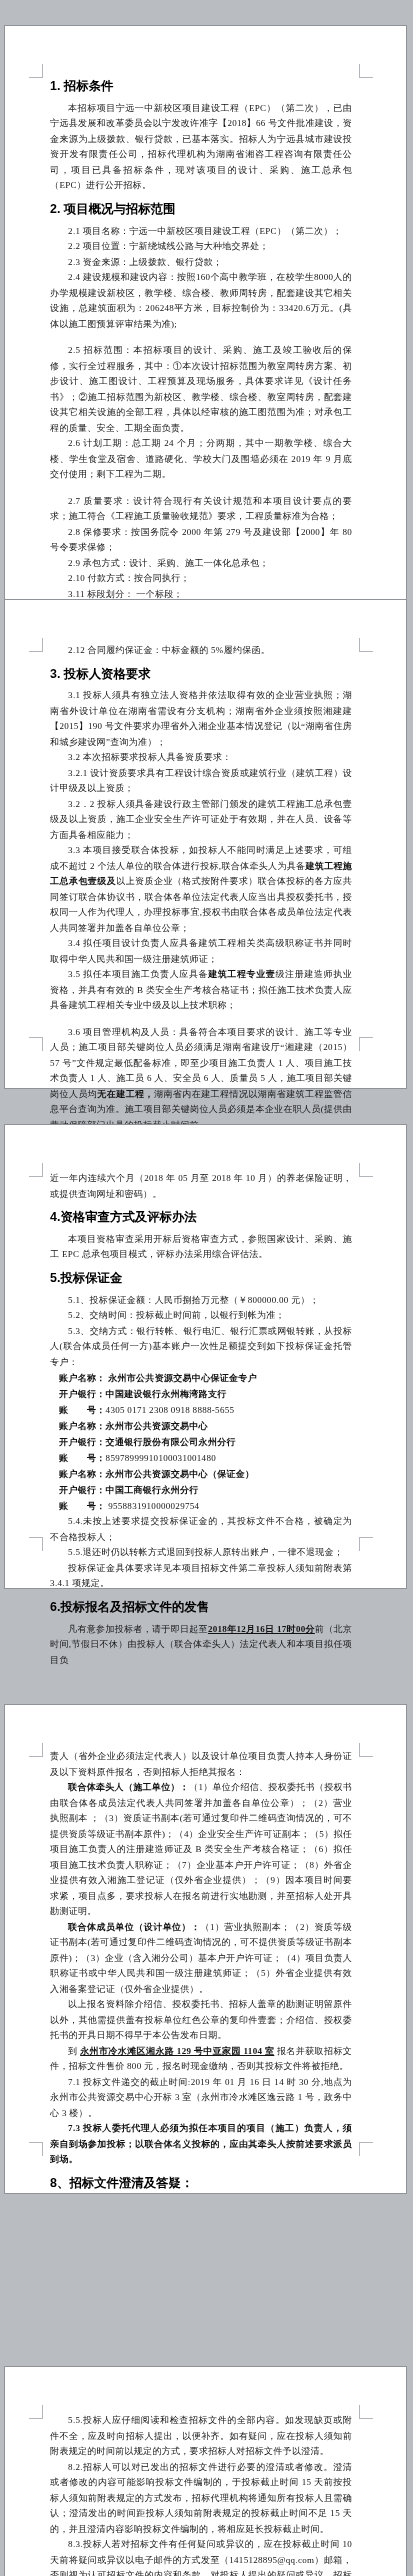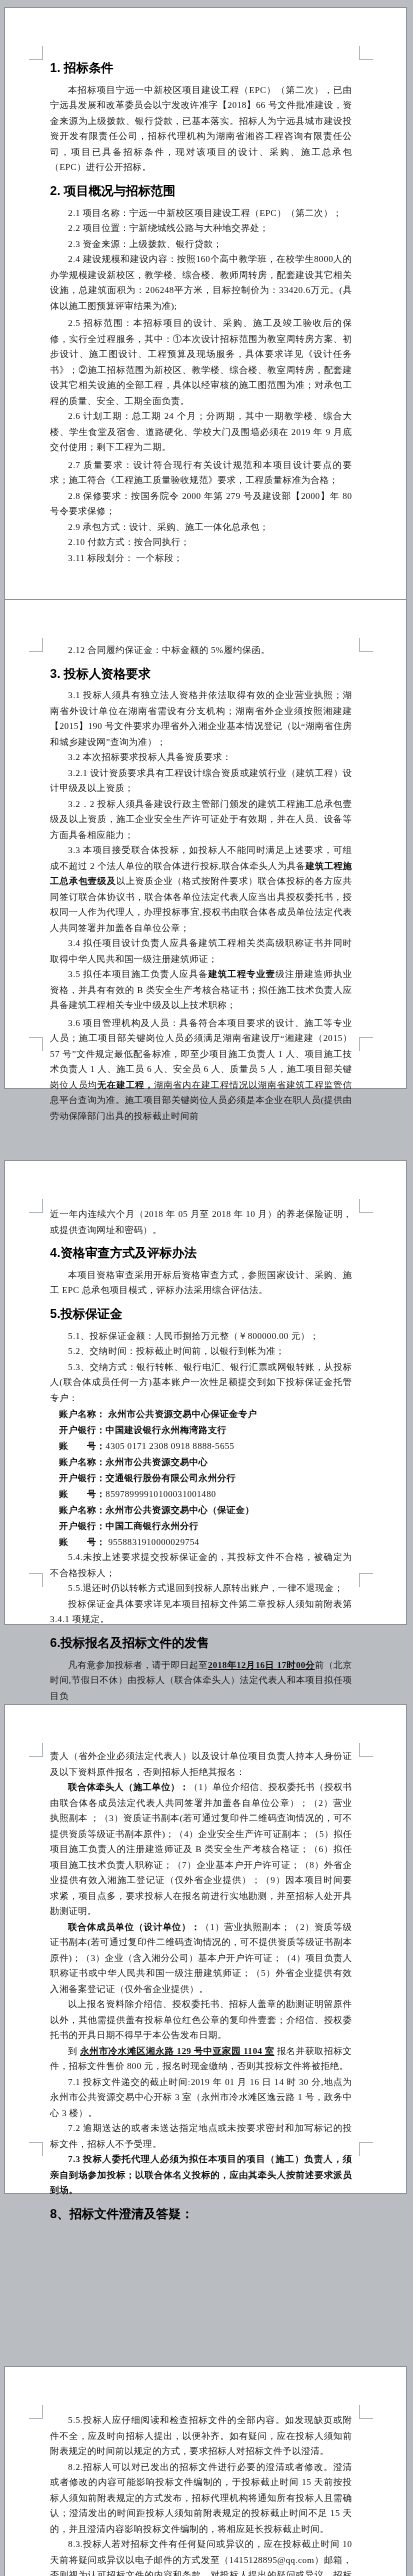--- a/index.html
+++ b/index.html
@@ -1,38 +1,38 @@
 <!DOCTYPE html>
 <html style="font-size:8.2px"><head>
 <meta charset="utf-8">
 <title>招标公告文档</title>
 <style>
   html,body{margin:0;padding:0;}
   body{background:#b9bcc1;font-family:"Liberation Serif", serif;}
   #canvas{position:relative;width:413px;height:4052px;margin:0 auto;background:#b9bcc1;overflow:hidden;}
   .page{position:absolute;left:4.1px;width:403px;background:#ffffff;border:0.5px solid #8f9296;box-sizing:border-box;}
-  .pg1{top:7px;height:712px;}
+  .pg1{top:25px;height:712px;}
   .pg2{top:599px;height:490px;}
-  .pg3{top:1160px;height:465px;}
+  .pg3{top:1124px;height:465px;}
   .pg4{top:1704px;height:490px;}
   .pg5{top:2366px;height:580px;}
   .content{padding:0 54px 0 45px;color:#131313;}
   .pg1 .content{padding-top:45px;}
   .pg2 .content{padding-top:43px;}
   .pg3 .content{padding-top:46px;}
   .pg4 .content{padding-top:44px;}
   .pg5 .content{padding-top:46px;}
   .blk{margin:0;}
   .p{font-size:9px;line-height:15.5px;text-align:justify;letter-spacing:0.3px;}
   .ind{text-indent:2em;}
   .h{font-family:"Liberation Sans", sans-serif;font-weight:bold;font-size:12.4px;line-height:17.5px;margin:7.2px 0 5.2px 0;color:#000;}
   .bold{font-weight:bold;}
   .ul{text-decoration:underline;}
   .acct{margin-left:1em;line-height:16px;}
-  .sp{margin-top:2px;}
+  .sp{margin-top:11px;}
   
   .mark{position:absolute;width:13.4px;height:13.4px;pointer-events:none;}
   .mark.tl{left:24px;top:38px;border-right:0.5px solid #b2b5b9;border-bottom:0.5px solid #b2b5b9;}
   .mark.tr{right:33px;top:38px;border-left:0.5px solid #b2b5b9;border-bottom:0.5px solid #b2b5b9;}
   .mark.bl{left:24px;bottom:37px;border-right:0.5px solid #b2b5b9;border-top:0.5px solid #b2b5b9;}
   .mark.br{right:33px;bottom:37px;border-left:0.5px solid #b2b5b9;border-top:0.5px solid #b2b5b9;}
 </style>
 </head>
 <body>
 
@@ -111,21 +111,20 @@
     <div class="mark tr"></div>
     <div class="mark bl"></div>
     <div class="mark br"></div>
     <div class="content">
         <div class="blk p">责人（省外企业必须法定代表人）以及设计单位项目负责人持本人身份证及以下资料原件报名，否则招标人拒绝其报名：</div>
         <div class="blk p ind"><span class="bold">联合体牵头人（施工单位）：</span><span>（1）单位介绍信、授权委托书（授权书由联合体各成员法定代表人共同签署并加盖各自单位公章）；（2）营业执照副本 ；（3）资质证书副本(若可通过复印件二维码查询情况的，可不提供资质等级证书副本原件)；（4）企业安全生产许可证副本；（5）拟任项目施工负责人的注册建造师证及 B 类安全生产考核合格证；（6）拟任项目施工技术负责人职称证；（7）企业基本户开户许可证；（8）外省企业提供有效入湘施工登记证（仅外省企业提供）；（9）因本项目时间要求紧，项目点多，要求投标人在报名前进行实地勘测，并至招标人处开具勘测证明。</span></div>
         <div class="blk p ind"><span class="bold">联合体成员单位（设计单位）：</span><span>（1）营业执照副本；（2）资质等级证书副本(若可通过复印件二维码查询情况的，可不提供资质等级证书副本原件)；（3）企业（含入湘分公司）基本户开户许可证；（4）项目负责人职称证书或中华人民共和国一级注册建筑师证；（5）外省企业提供有效入湘备案登记证（仅外省企业提供）。</span></div>
         <div class="blk p ind">以上报名资料除介绍信、授权委托书、招标人盖章的勘测证明留原件以外，其他需提供盖有投标单位红色公章的复印件壹套；介绍信、授权委托书的开具日期不得早于本公告发布日期。</div>
         <div class="blk p ind"><span>到 </span><span class="bold ul">永州市冷水滩区湘永路 129 号中亚家园 1104 室</span><span> 报名并获取招标文件，招标文件售价 800 元，报名时现金缴纳，否则其投标文件将被拒绝。</span></div>
         <div class="blk p ind">7.1 投标文件递交的截止时间:2019 年 01 月 16 日 14 时 30 分,地点为永州市公共资源交易中心开标 3 室（永州市冷水滩区逸云路 1 号，政务中心 3 楼）。</div>
-        <div class="blk p ind">7.2 逾期送达的或者未送达指定地点或未按要求密封和加写标记的投标文件，招标人不予受理。</div>
         <div class="blk p ind bold">7.3 投标人委托代理人必须为拟任本项目的项目（施工）负责人，须亲自到场参加投标；以联合体名义投标的，应由其牵头人按前述要求派员到场。</div>
         <div class="blk h">8、招标文件澄清及答疑：</div>
       </div>
   </div>
   <div class="page pg5">
     <div class="mark tl"></div>
     <div class="mark tr"></div>
 
     <div class="content">
         <div class="blk p ind">5.5.投标人应仔细阅读和检查招标文件的全部内容。如发现缺页或附件不全，应及时向招标人提出，以便补齐。如有疑问，应在投标人须知前附表规定的时间前以规定的方式，要求招标人对招标文件予以澄清。</div>

